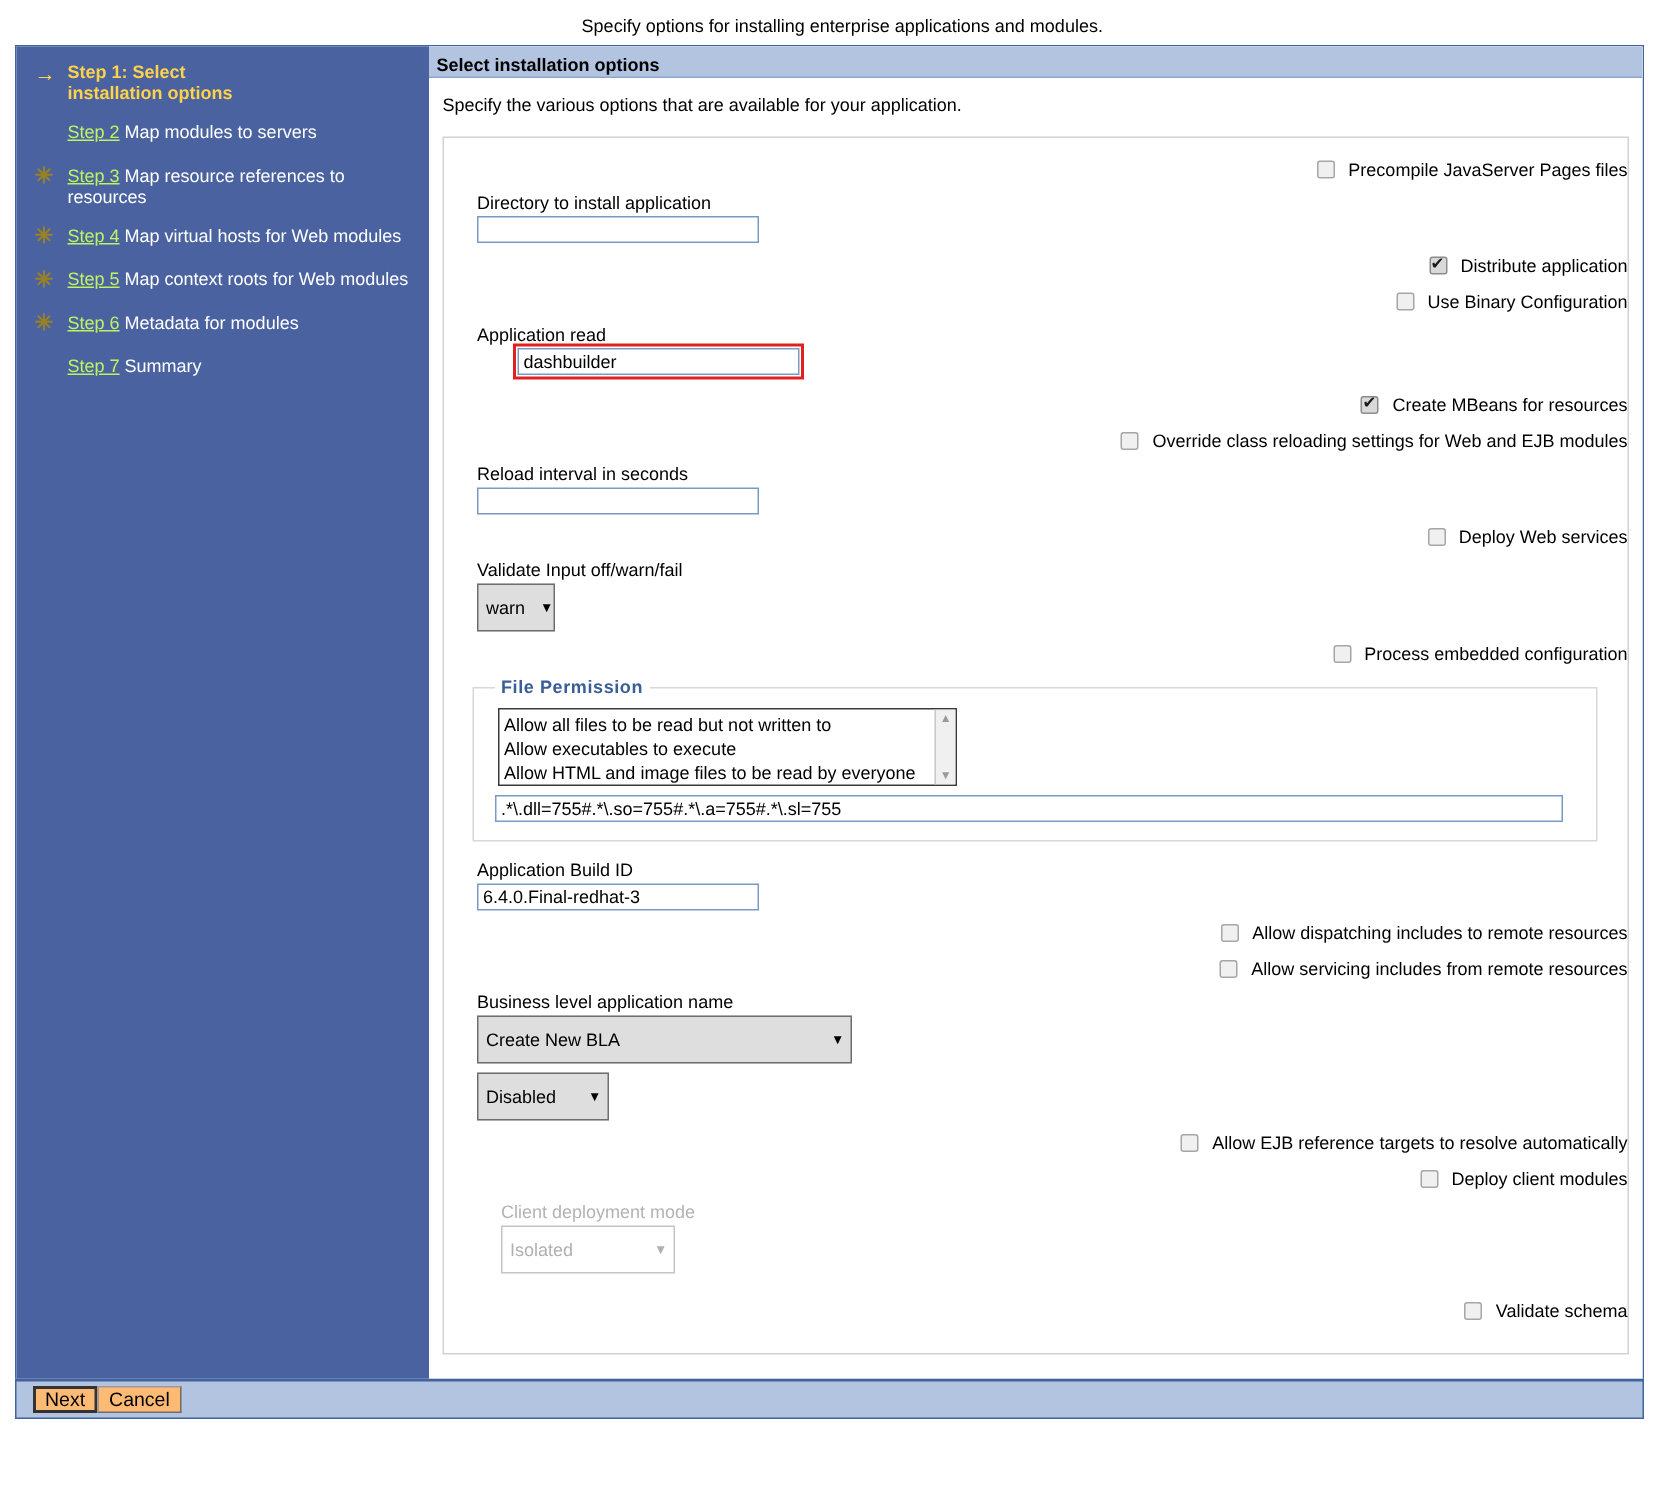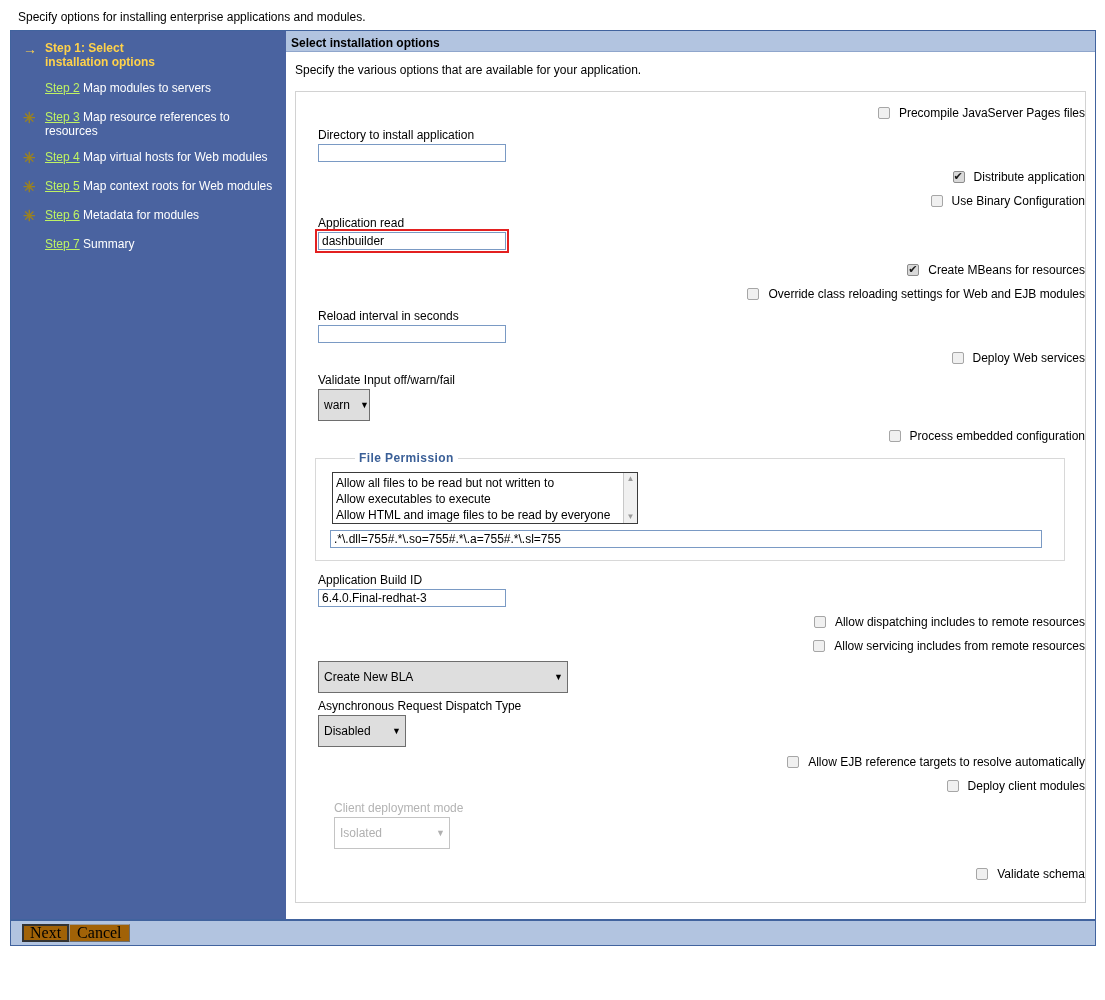--- a/index.html
+++ b/index.html
@@ -69,20 +69,21 @@
     justify-content: flex-end;
   }
 
   
   .intro-strip {
     height: 30px;
     background: #ffffff;
     padding: 10px 0 0 18px;
     box-sizing: border-box;
     font-size: 12px;
+    text-align: center;
   }
 
   
   .wizard-body {
     display: flex;
     margin: 0 9px 0 10px;
     height: 889px;
     box-sizing: border-box;
     border-top: 1px solid #41639e;
     border-left: 1px solid #41639e;
@@ -221,20 +222,21 @@
     box-sizing: border-box;
     color: #000000;
     display: block;
   }
   .txt.w188 { width: 188px; }
   .txt.w712 { width: 712px; }
   .txt.highlight {
     outline: 2px solid #e32020;
     outline-offset: 1px;
     width: 188px;
+    margin-left: 27px;
   }
   .gap { height: 11px; }
   .gap-s { height: 6px; }
 
   .sel {
     border: 1px solid #6e6e6e;
     background: #dedede;
     height: 32px;
     font-size: 12px;
     font-family: "Liberation Sans", sans-serif;
@@ -266,21 +268,20 @@
     border: 1px solid #d8d8d8;
     padding: 6px 8px 12px 14px;
     box-sizing: border-box;
   }
   fieldset.fp legend {
     color: #3a5f97;
     font-weight: bold;
     font-size: 12px;
     padding: 0 4px;
     letter-spacing: 0.4px;
-    margin-left: 25px;
   }
   .listbox {
     width: 306px;
     height: 52px;
     border: 1px solid #3a3a3a;
     background: #ffffff;
     box-sizing: border-box;
     display: flex;
     margin: 1px 0 0 2px;
     overflow: hidden;
@@ -312,23 +313,23 @@
     background: #b2c4e0;
     border: 1px solid #41639e;
     border-top: 2px solid #41639e;
     height: 27px;
     display: flex;
     align-items: center;
     padding-left: 11px;
     box-sizing: border-box;
   }
   .btn {
-    font-family: Liberation Serif, serif;
-    font-size: 16px;
-    background: #a16207;
+    font-family: Liberation Sans, sans-serif;
+    font-size: 13px;
+    background: #fdba74;
     border: 1px solid #9a9a9a;
     border-right-color: #6d6d6d;
     border-bottom-color: #6d6d6d;
     padding: 1px 7px;
     line-height: 14px;
     cursor: pointer;
     color: #000000;
   }
   .btn.primary {
     border: 2px solid #333333;
@@ -486,27 +487,27 @@
           <div class="cb-row">
             <span class="cb"></span>
             <span class="cb-label">Allow dispatching includes to remote resources</span>
           </div>
 
           <div class="cb-row">
             <span class="cb"></span>
             <span class="cb-label">Allow servicing includes from remote resources</span>
           </div>
 
+          <div class="fld-label">Business level application name</div>
           <div class="sel w250">
             <span>Create New BLA</span>
             <span class="caret">▼</span>
           </div>
           <div class="gap-s"></div>
 
-          <div class="fld-label">Asynchronous Request Dispatch Type</div>
           <div class="sel w88">
             <span>Disabled</span>
             <span class="caret">▼</span>
           </div>
           <div class="gap-s"></div>
 
           <div class="cb-row">
             <span class="cb"></span>
             <span class="cb-label">Allow EJB reference targets to resolve automatically</span>
           </div>

